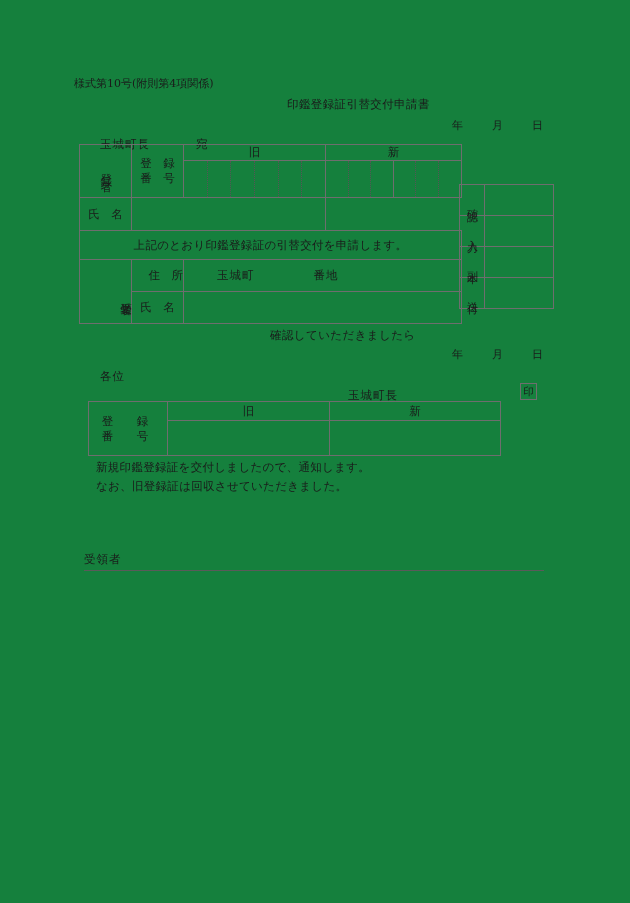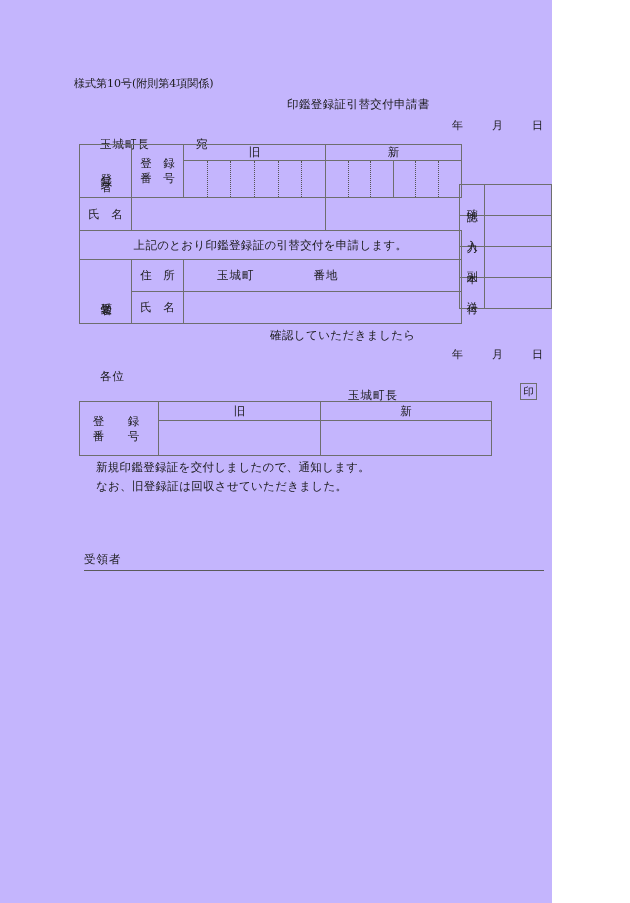--- a/index.html
+++ b/index.html
@@ -8,23 +8,23 @@
     padding: 0;
     background: #ffffff;
   }
   body {
     font-family: "DejaVu Serif", "Liberation Serif", serif;
     color: #1a1a1a;
     -webkit-font-smoothing: antialiased;
   }
   #page {
     position: relative;
-    width: 552px;
+    width: 630px;
     height: 903px;
-    background: #c4b5fd;
+    background: #15803d;
     overflow: hidden;
   }
   .abs { position: absolute; }
   .txt {
     font-family: "DejaVu Serif", "Liberation Serif", serif;
     color: #1a1a1a;
     white-space: nowrap;
     line-height: 1;
   }
 
@@ -94,21 +94,21 @@
   
   #table-main { left: 79px; top: 144px; }
   #table-main td.c-label  { width: 25px; }
   #table-main td.c-field  { width: 51px; }
   #table-main td.c-old    { width: 141px; }
   #table-main td.c-new    { width: 135px; }
   #table-main tr.r-head td { height: 15px; }
   #table-main tr.r-num  td { height: 36px; }
   #table-main tr.r-name td { height: 32px; }
   #table-main tr.r-stmt td { height: 28px; }
-  #table-main tr.r-addr td { height: 31px; }
+  #table-main tr.r-addr td { height: 31px; text-align: right; }
   #table-main tr.r-rname td{ height: 31px; }
 
   
   .digits { display: flex; width: 100%; height: 100%; }
   .digits > i {
     flex: 1 1 0;
     border-right: 1px dotted #555;
     font-style: normal;
   }
   .digits > i:last-child { border-right: 0; }
@@ -126,21 +126,21 @@
   .stmt-inner { letter-spacing: .3px; }
 
   
   #table-stamp { left: 459px; top: 184px; }
   #table-stamp td { height: 30px; }
   #table-stamp td.s-label { width: 24px; }
   #table-stamp td.s-blank { width: 68px; }
   #table-stamp .vert { letter-spacing: 2px; font-size: 11px; }
 
   
-  #table-notice { left: 79px; top: 401px; padding-left: 8px; }
+  #table-notice { left: 88px; top: 401px; padding-left: 8px; }
   #table-notice td.n-label { width: 78px; }
   #table-notice td.n-old   { width: 161px; }
   #table-notice td.n-new   { width: 170px; }
   #table-notice tr.r-head td { height: 18px; }
   #table-notice tr.r-body td { height: 34px; }
 </style>
 </head>
 <body>
 
 <div id="page">

